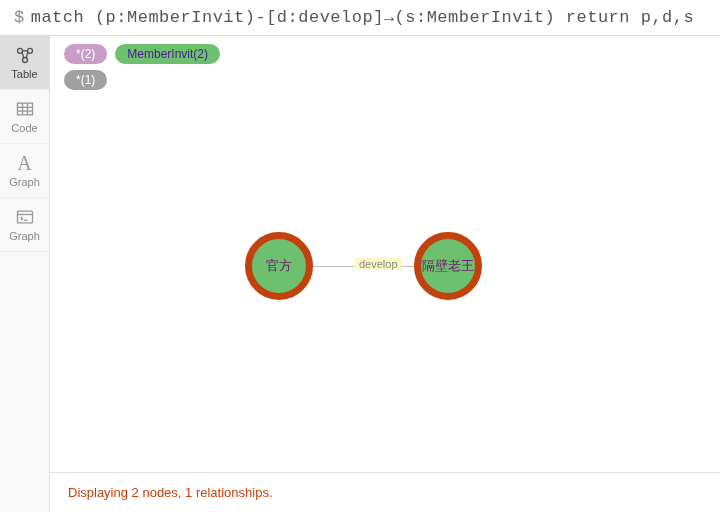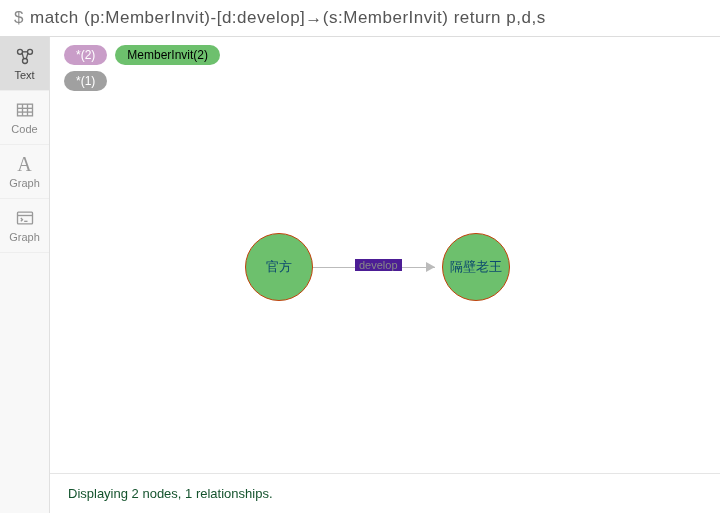--- a/index.html
+++ b/index.html
@@ -1,36 +1,36 @@
 <!DOCTYPE html>
 <html><head>
 <meta charset="utf-8">
 <style>
 * { box-sizing: border-box; margin: 0; padding: 0; }
 body { font-family: -apple-system, BlinkMacSystemFont, "Segoe UI", Arial, sans-serif; background: #fff; width: 720px; height: 516px; overflow: hidden; }
-.query-bar { border-bottom: 1px solid #ddd; padding: 8px 14px; font-family: Liberation Sans, sans-serif; font-size: 17px; color: #555; letter-spacing: 0.5px; }
+.query-bar { border-bottom: 1px solid #ddd; padding: 8px 14px; font-family: Liberation Mono, monospace; font-size: 17px; color: #555; letter-spacing: 0.5px; }
 .query-bar .prompt { color: #888; margin-right: 6px; }
 .content { display: flex; height: calc(100% - 40px); }
 .sidebar { width: 50px; background: #f8f8f8; border-right: 1px solid #e0e0e0; display: flex; flex-direction: column; }
 .tab { display: flex; flex-direction: column; align-items: center; justify-content: center; height: 54px; font-size: 11px; color: #888; cursor: pointer; border-bottom: 1px solid #eee; }
 .tab.active { background: #ddd; color: #444; }
 .tab-icon { font-size: 18px; margin-bottom: 3px; line-height: 1; }
 .tab-icon svg { width: 20px; height: 20px; display: block; }
 .main { flex: 1; display: flex; flex-direction: column; position: relative; }
 .filter-row { padding: 8px 14px 4px 14px; display: flex; gap: 8px; align-items: center; }
 .pill { display: inline-flex; align-items: center; padding: 3px 12px; border-radius: 14px; font-size: 12px; font-weight: 500; }
 .pill-purple { background: #c99dc8; color: #fff; }
-.pill-green { background: #6dc06d; color: #000000; }
+.pill-green { background: #6dc06d; color: #4c1d95; }
 .pill-gray { background: #a0a0a0; color: #fff; }
 .canvas { flex: 1; position: relative; background: #fff; }
-.node { position: absolute; width: 68px; height: 68px; border-radius: 50%; background: #6dc06d; border: 1px solid #c2410c; display: flex; align-items: center; justify-content: center; font-size: 13px; color: #0c4a6e; }
+.node { position: absolute; width: 68px; height: 68px; border-radius: 50%; background: #6dc06d; border: 7px solid #c2410c; display: flex; align-items: center; justify-content: center; font-size: 13px; color: #701a75; }
 .edge-line { position: absolute; height: 1px; background: #bbb; }
 .edge-arrow { position: absolute; width: 0; height: 0; border-top: 5px solid transparent; border-bottom: 5px solid transparent; border-left: 9px solid #bbb; }
-.edge-label { position: absolute; font-size: 11px; color: #888; background: #4c1d95; padding: 0 4px; }
-.footer { border-top: 1px solid #e5e5e5; padding: 12px 18px; font-size: 13px; color: #14532d; }
+.edge-label { position: absolute; font-size: 11px; color: #888; background: #fef9c3; padding: 0 4px; }
+.footer { border-top: 1px solid #e5e5e5; padding: 12px 18px; font-size: 13px; color: #c2410c; }
 </style>
 </head>
 <body>
 
 <div class="query-bar">
   <span class="prompt">$</span><span>match (p:MemberInvit)-[d:develop]→(s:MemberInvit) return p,d,s</span>
 </div>
 
 <div class="content">
   <div class="sidebar">
@@ -38,21 +38,21 @@
       <span class="tab-icon">
         <svg viewBox="0 0 24 24" fill="none" stroke="#555" stroke-width="1.6">
           <circle cx="6" cy="7" r="3"></circle>
             <circle cx="18" cy="7" r="3"></circle>
             <circle cx="12" cy="18" r="3"></circle>
           <line x1="8.5" y1="8.5" x2="10.5" y2="15.5"></line>
             <line x1="15.5" y1="8.5" x2="13.5" y2="15.5"></line>
             <line x1="9" y1="7" x2="15" y2="7"></line>
         </svg>
       </span>
-      <span>Text</span>
+      <span>Table</span>
     </div>
     <div class="tab">
       <span class="tab-icon">
         <svg viewBox="0 0 24 24" fill="none" stroke="#999" stroke-width="1.6">
           <rect x="3" y="5" width="18" height="14"></rect>
             <line x1="3" y1="10" x2="21" y2="10"></line>
             <line x1="3" y1="14.5" x2="21" y2="14.5"></line>
             <line x1="9" y1="5" x2="9" y2="19"></line>
             <line x1="15" y1="5" x2="15" y2="19"></line>
         </svg>
@@ -85,21 +85,21 @@
       <span class="pill pill-gray">*(1)</span>
     </div>
 
     <div class="canvas">
       <div class="edge-line" style="left:263px; top:172px; width:122px;"></div>
       <div class="edge-arrow" style="left:376px; top:167px;"></div>
       <div class="edge-label" style="left:305px; top:164px;">develop</div>
       <div class="node" style="left:195px; top:138px;">
         <span>官方</span>
       </div>
-      <div class="node" style="left:392px; top:138px;">
+      <div class="node" style="left:364px; top:138px;">
         <span>隔壁老王</span>
       </div>
     </div>
 
     <div class="footer">
       <span>Displaying 2 nodes, 1 relationships.</span>
     </div>
   </div>
 </div>
 

